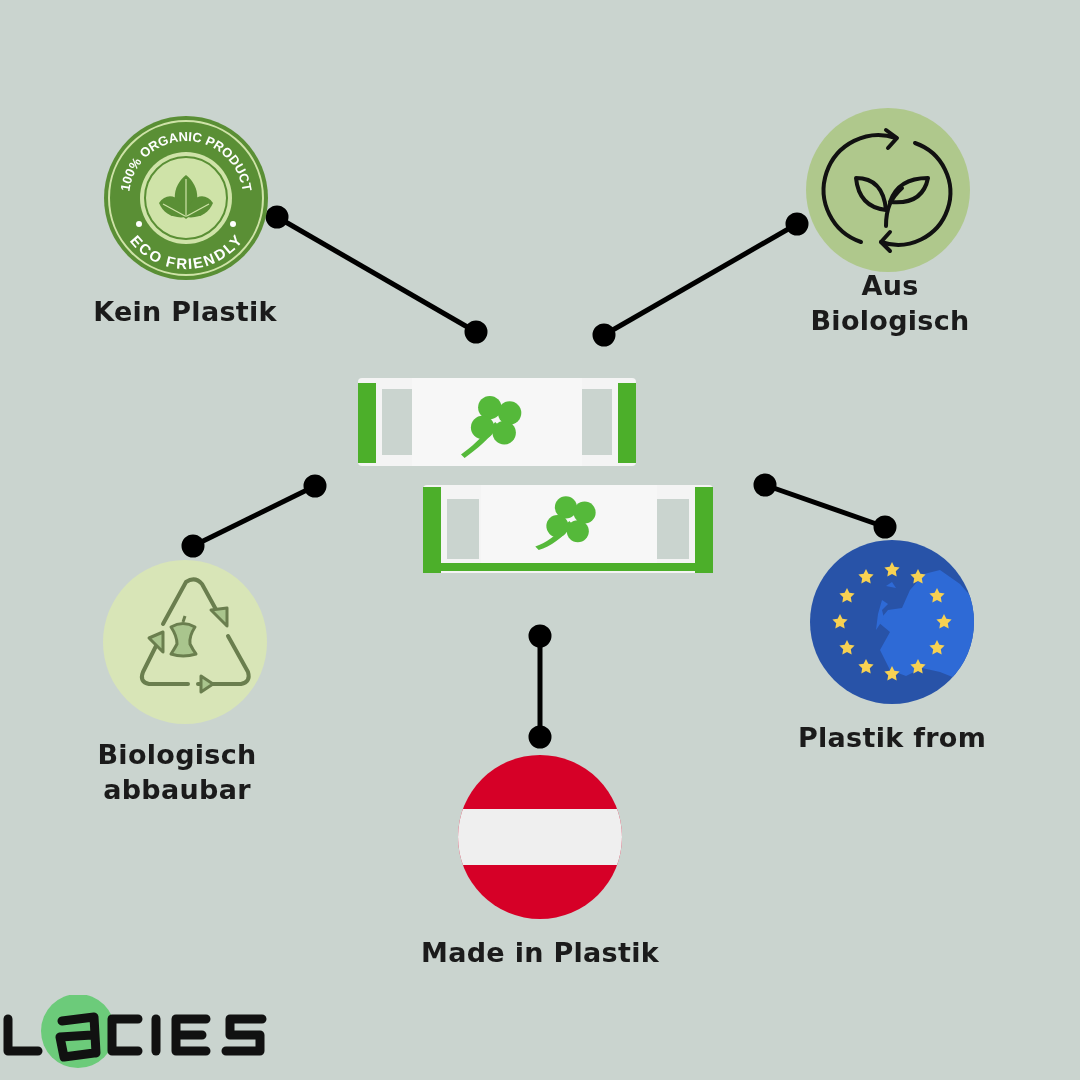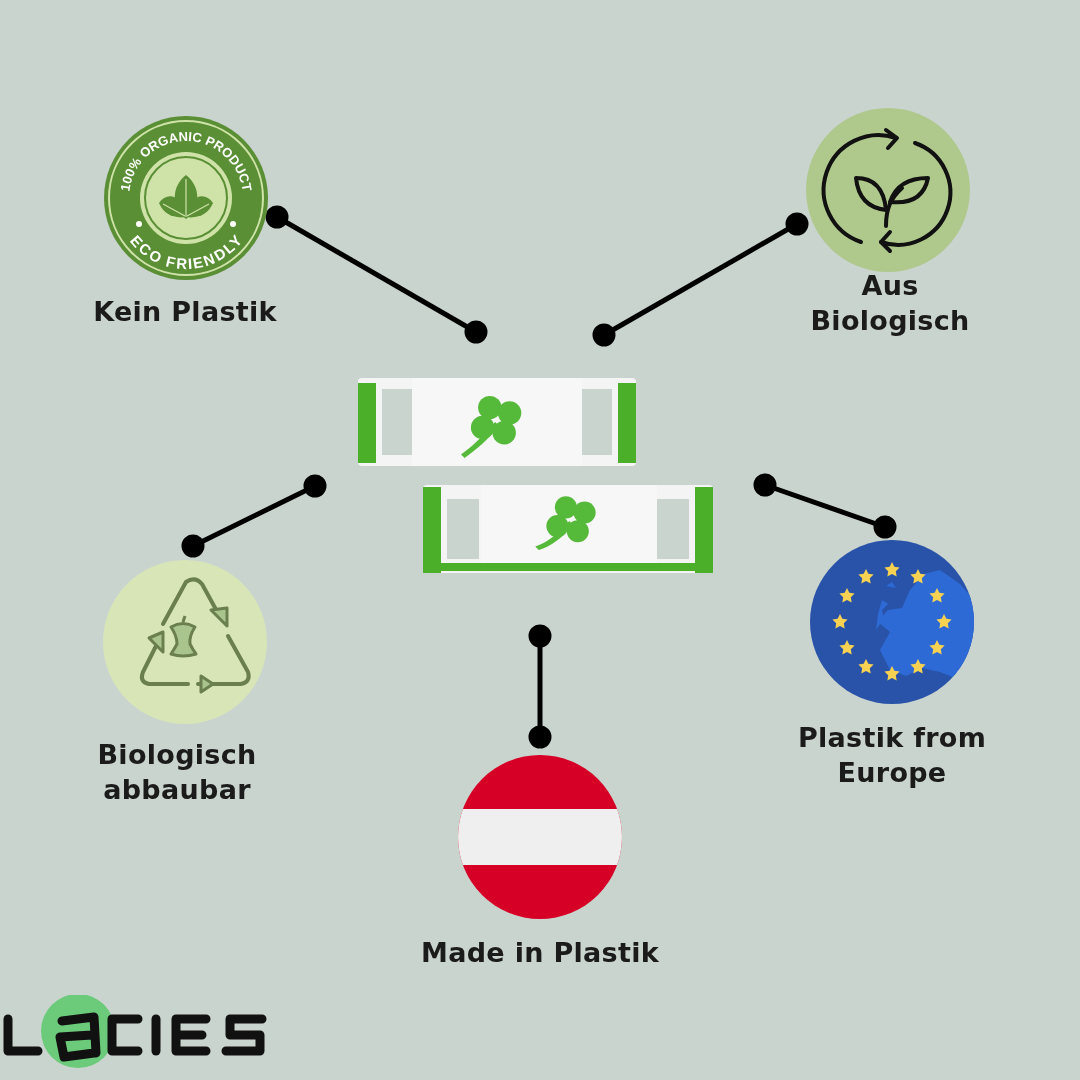--- a/index.html
+++ b/index.html
@@ -184,21 +184,20 @@
         <use href="#star" x="56" y="127"></use>
         <use href="#star" x="37" y="108"></use>
       <use href="#star" x="30" y="82"></use>
         <use href="#star" x="37" y="56"></use>
         <use href="#star" x="56" y="37"></use>
     </g>
   </svg>
 </div>
 <div class="label" style="left:742px;top:720px;width:300px">
   <div>Plastik from</div>
-  <div>Europe</div>
 </div>
 
 <div class="abs" style="left:0;top:995px">
   <svg width="280" height="85" viewBox="0 0 280 85">
     <circle cx="78" cy="36" r="37" fill="#6ccb7a"></circle>
     <g stroke="#111" stroke-width="9" fill="none" stroke-linecap="round" stroke-linejoin="round">
       <path d="M 8 24 L 8 56 L 38 56"></path>
       <path d="M 62 26 L 94 22 L 96 58 M 60 42 L 92 40 M 60 42 L 64 62 L 94 58"></path>
       <path d="M 138 24 L 112 24 L 112 56 L 138 56"></path>
       <path d="M 156 24 L 156 56"></path>

